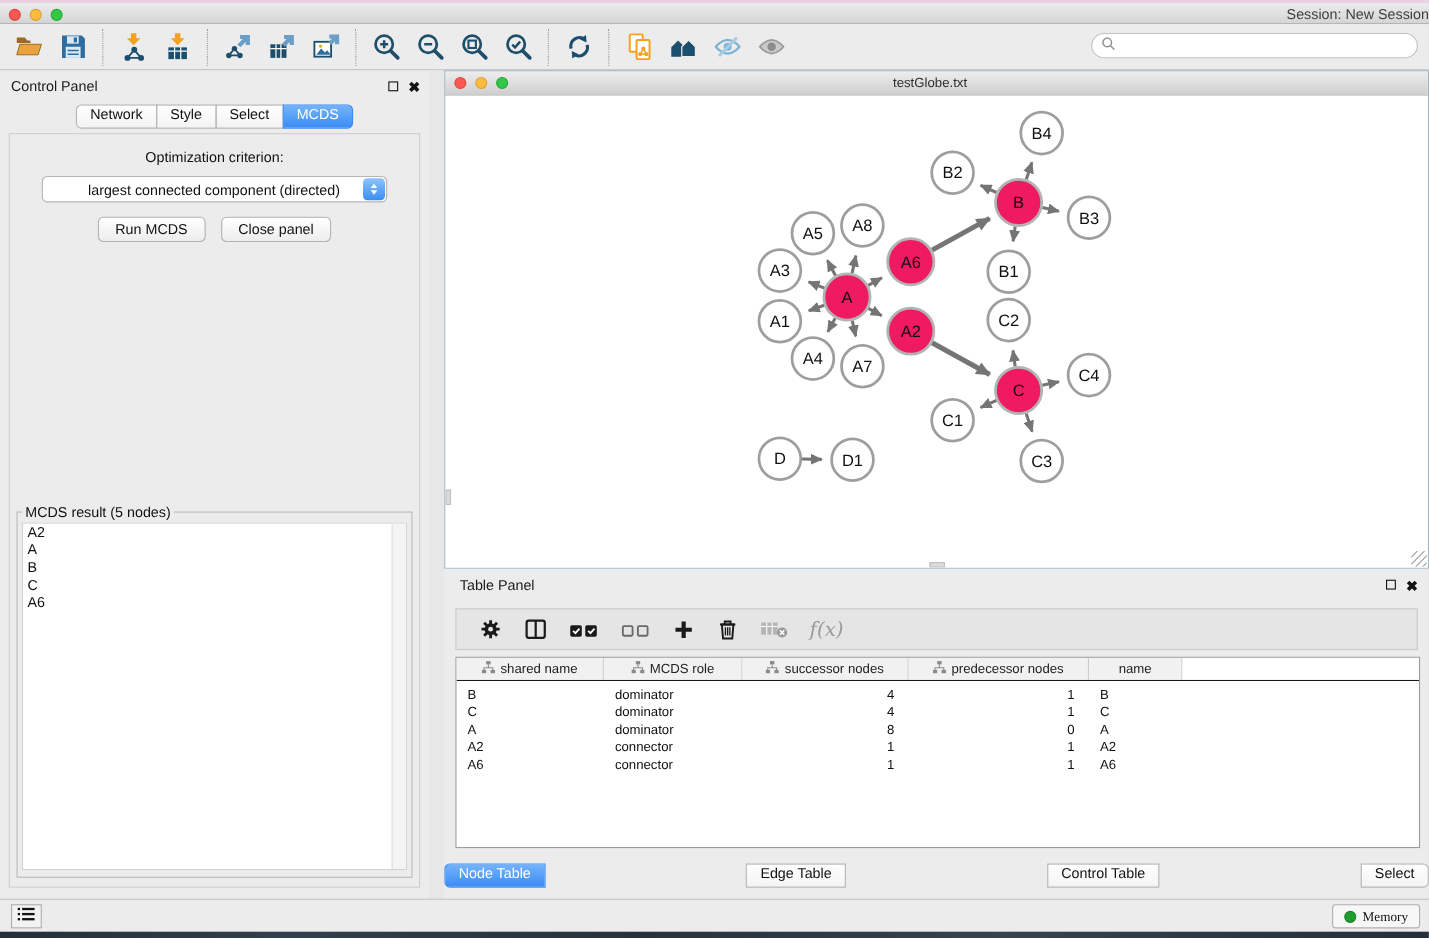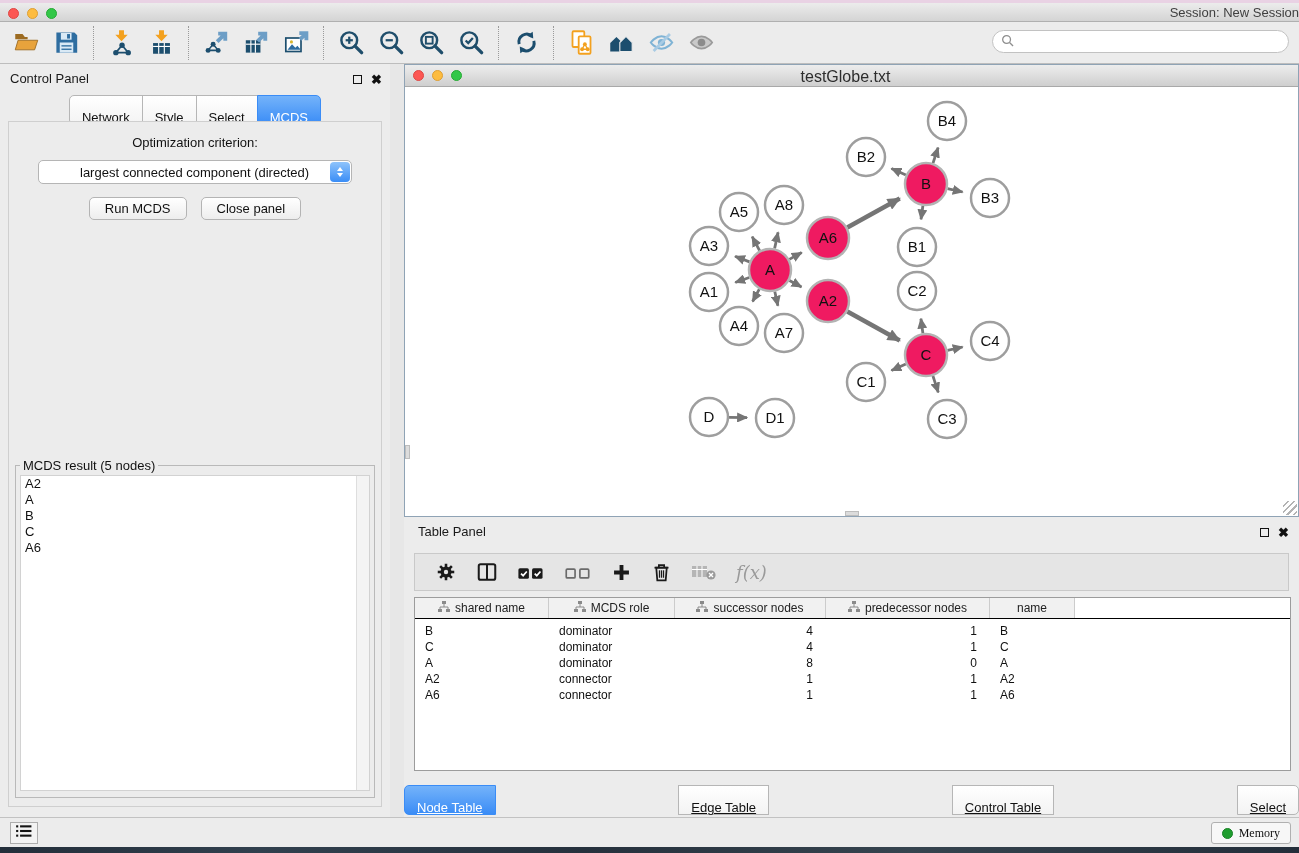--- a/index.html
+++ b/index.html
@@ -32,22 +32,22 @@
   .search-wrap input{border:none;outline:none;flex:1;font-size:13px;background:transparent;
        font-family:"Liberation Sans",sans-serif;margin-left:5px;}
   
   .control-panel{position:absolute;left:0;top:64px;width:390px;height:753px;background:#ececec;}
   .panel-header{position:relative;height:28px;}
   .panel-header .ph-title{position:absolute;left:10px;top:7px;font-size:13px;color:#1a1a1a;}
   .ph-btns{position:absolute;right:8px;top:6px;display:flex;gap:9px;align-items:center;}
   .float-glyph{display:inline-block;width:9px;height:9px;border:1.6px solid #111;}
   .close-glyph{font-size:13px;font-weight:bold;color:#111;line-height:11px;}
   .seg-row{position:absolute;left:0;right:0;top:31px;display:flex;justify-content:center;}
-  .seg{padding:14px 12px;background:linear-gradient(#ffffff,#f3f3f3);border:1px solid #b6b6b6;
-       margin-left:-1px;font-size:13px;color:#111;height:22px;text-decoration:underline;}
+  .seg{padding:0 12px;background:linear-gradient(#ffffff,#f3f3f3);border:1px solid #b6b6b6;
+       margin-left:-1px;font-size:13px;color:#111;height:22px;}
   .seg.first{border-radius:5px 0 0 5px;margin-left:0;}
   .seg.last{border-radius:0 5px 5px 0;}
   .seg.active{background:linear-gradient(#74b3fa,#3a8cf6);color:#fff;border-color:#3a8cf6;}
   .cp-body{position:absolute;left:8px;right:8px;top:57px;bottom:10px;border:1px solid #cfcfcf;background:#ececec;}
   .opt-label{margin-top:13px;text-align:center;font-size:13px;color:#111;}
   .combo-row{display:flex;justify-content:center;margin-top:10px;}
   .combo{width:314px;height:24px;background:#fff;border:1px solid #b5b5b5;border-radius:5px;
        display:flex;align-items:center;}
   .combo .combo-text{flex:1;font-size:13px;padding-left:9px;color:#111;white-space:nowrap;margin-left:32px;}
   .stepper{width:20px;height:20px;margin:1px;border-radius:4px;
@@ -64,21 +64,21 @@
   .list-box{position:relative;width:100%;height:100%;background:#fff;border:1px solid #d2d2d2;overflow:hidden;}
   .scroll-track{position:absolute;right:0;top:0;bottom:0;width:13px;background:#f4f4f4;border-left:1px solid #dedede;}
   .list-item{font-size:13px;line-height:16px;padding-left:4px;color:#111;}
   
   .v-split{position:absolute;left:390px;top:64px;width:14px;height:753px;background:#e7e7e7;}
   
   .net-frame{position:absolute;left:404px;top:64px;width:895px;height:453px;
        border:1px solid #8fa3b5;background:#fff;}
   .net-titlebar{position:relative;height:22px;background:linear-gradient(#ededed,#cfcfcf);
        border-bottom:1px solid #a9a9a9;}
-  .net-titlebar .title{position:absolute;left:0;right:12px;top:3px;text-align:right;font-size:16px;color:#2d2d2d;}
+  .net-titlebar .title{position:absolute;left:0;right:12px;top:3px;text-align:right;font-size:12px;color:#2d2d2d;}
   .net-canvas{position:absolute;left:0;top:22px;right:0;bottom:0;background:#fff;overflow:hidden;}
   .resize-grip{position:absolute;right:1px;bottom:1px;width:14px;height:14px;
        background:repeating-linear-gradient(135deg,transparent 0 3px,#b3b3b3 3px 4.5px);}
   .nub-left{position:absolute;left:0;top:358px;width:5px;height:14px;background:#dcdcdc;border:1px solid #bdbdbd;}
   .nub-bottom{position:absolute;left:440px;bottom:0;width:14px;height:5px;background:#dcdcdc;border:1px solid #bdbdbd;}
   
   .table-panel{position:absolute;left:404px;top:517px;width:895px;height:300px;background:#ececec;}
   .tp-toolbar{position:absolute;left:10px;right:10px;top:36px;height:38px;background:#e5e5e5;
        border:1px solid #c9c9c9;display:flex;align-items:center;gap:19px;padding-left:20px;}
   .tp-btn{background:transparent;border:none;display:flex;align-items:center;justify-content:center;}

